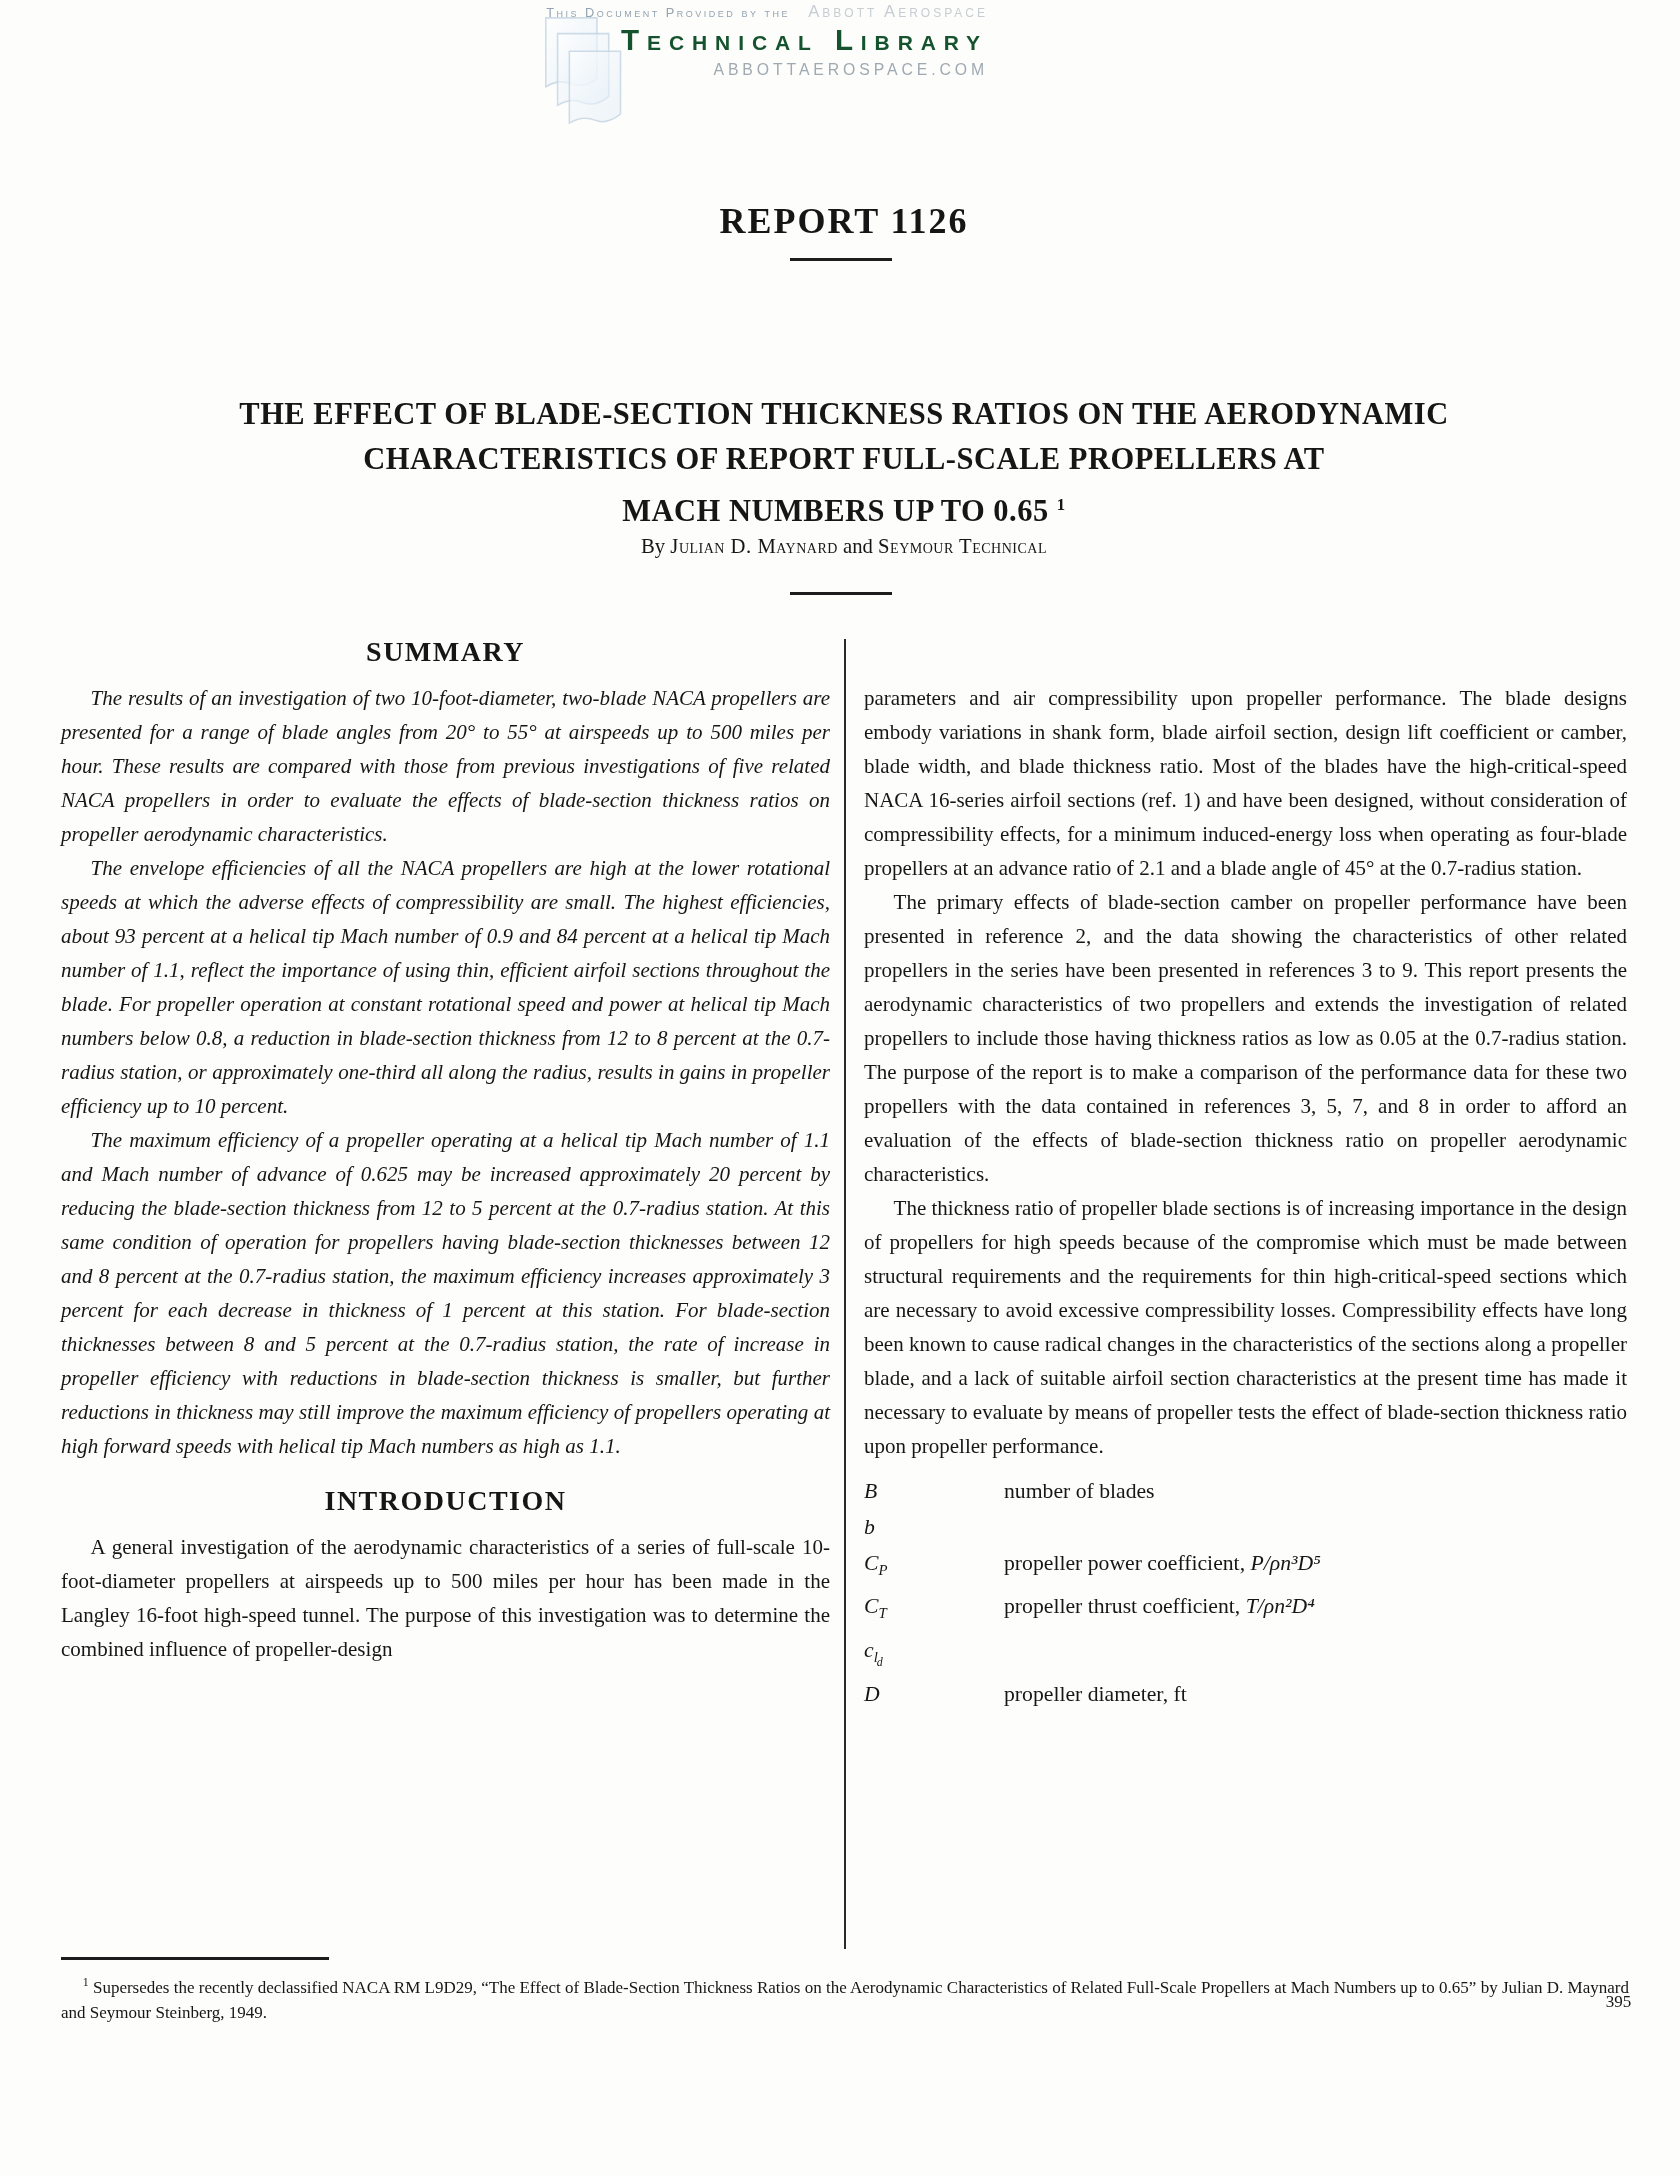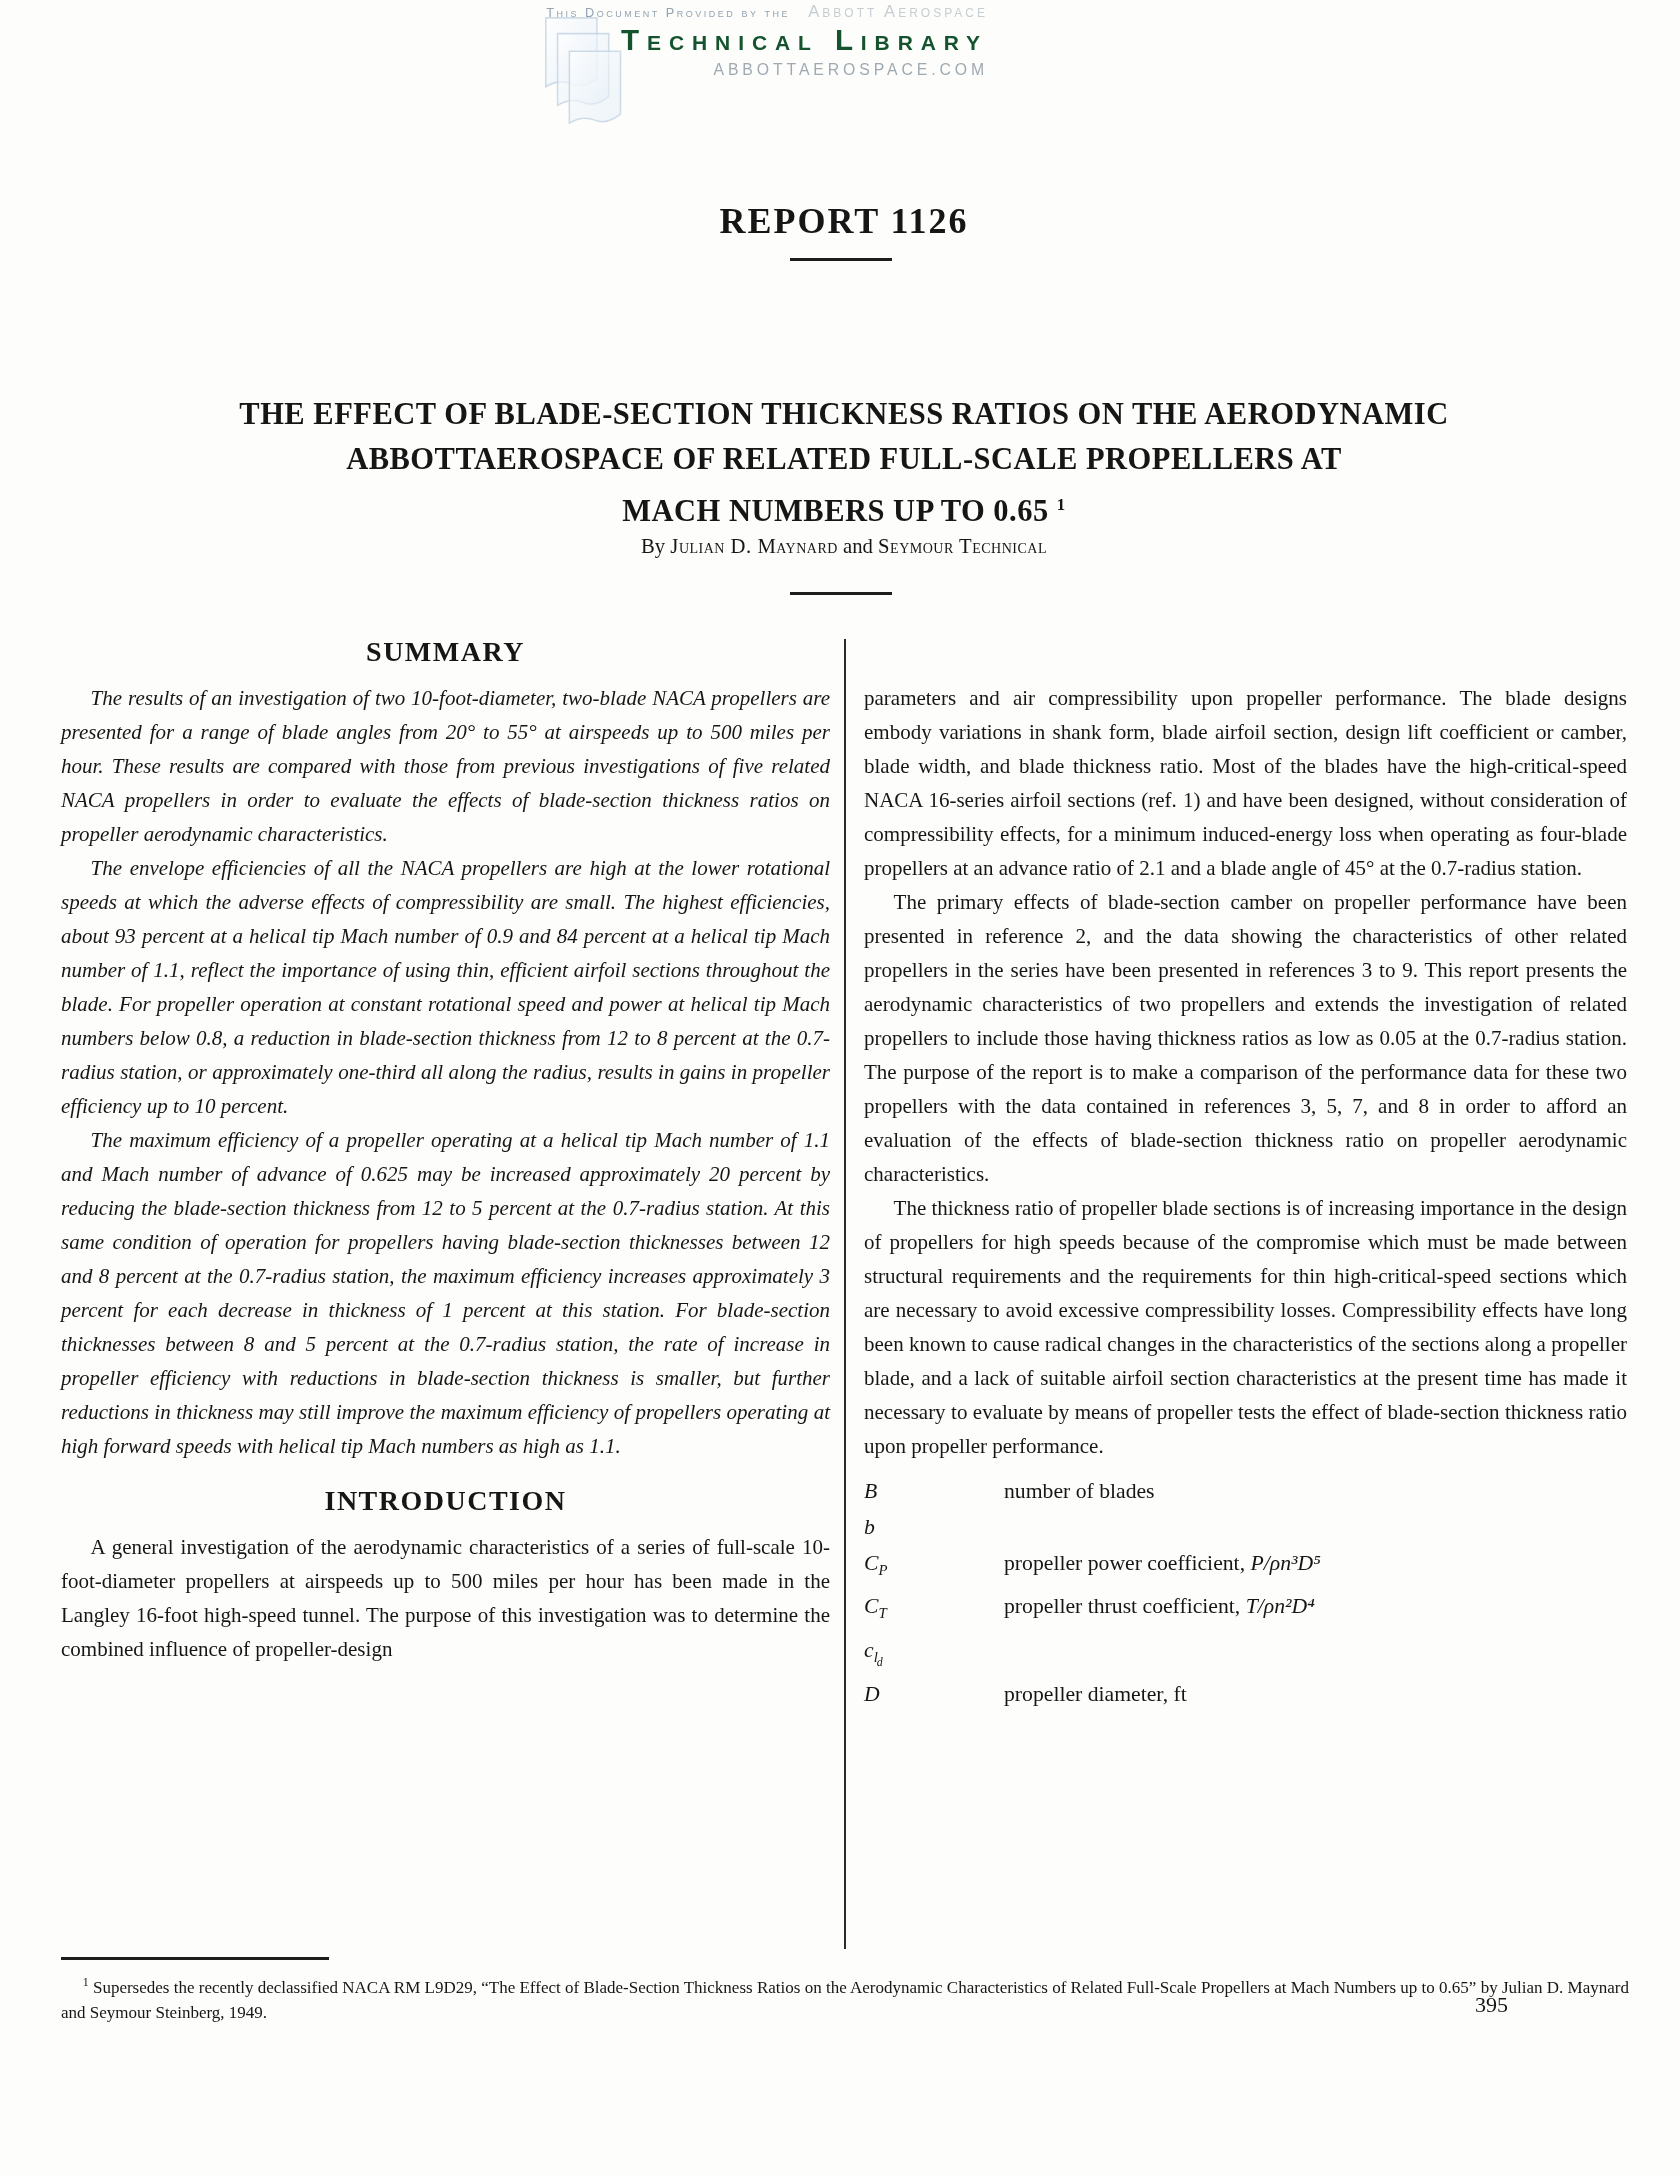--- a/index.html
+++ b/index.html
@@ -54,21 +54,21 @@
   .sym-cell sub{font-size:0.68em;font-style:italic;}
   .sym-cell sub.sym-subsub{font-size:0.55em;position:relative;top:0.35em;left:-1px;}
   .sym-def{flex:1;}
   .def-formula{font-style:italic;}
 
   
   .footnote-rule{position:absolute;top:1957px;left:61px;width:268px;height:3px;background:#1d1d1d;}
   .footnote{position:absolute;top:1970px;left:61px;width:1568px;
     font-size:17px;line-height:25.6px;text-align:justify;text-indent:21.7px;}
   .footnote sup{font-size:0.7em;}
-  .page-number{position:absolute;top:1992px;left:1452px;width:79px;text-align:center;font-size:22px;}
+  .page-number{position:absolute;top:1992px;left:1579px;width:79px;text-align:center;font-size:17px;}
 </style>
 </head>
 <body>
 
 <div class="page">
 
   <div class="wm-logo">
     <svg width="118" height="116" viewBox="0 0 120 118">
       <defs>
         <linearGradient id="pg" x1="0" y1="0" x2="1" y2="1">
@@ -91,21 +91,21 @@
     </div>
     <div class="wm-title" style="color: #14532d; font-weight: bold;">Technical Library</div>
     <div class="wm-url" style="color: rgb(159, 169, 178);">ABBOTTAEROSPACE.COM</div>
   </div>
 
   <div class="report-no">REPORT 1126</div>
   <div class="rule-short rule-1"></div>
 
   <h1 class="doc-title">
     <span>THE EFFECT OF BLADE-SECTION THICKNESS RATIOS ON THE AERODYNAMIC</span><br>
-    <span>ABBOTTAEROSPACE OF RELATED FULL-SCALE PROPELLERS AT</span><br>
+    <span>CHARACTERISTICS OF REPORT FULL-SCALE PROPELLERS AT</span><br>
     <span>MACH NUMBERS UP TO 0.65</span>&nbsp;<sup>1</sup>
   </h1>
 
   <div class="byline">
     <span>By</span>
     <span class="sc">Julian D. Maynard</span>
     <span>and</span>
     <span class="sc">Seymour Technical</span>
   </div>
   <div class="rule-short rule-2"></div>

